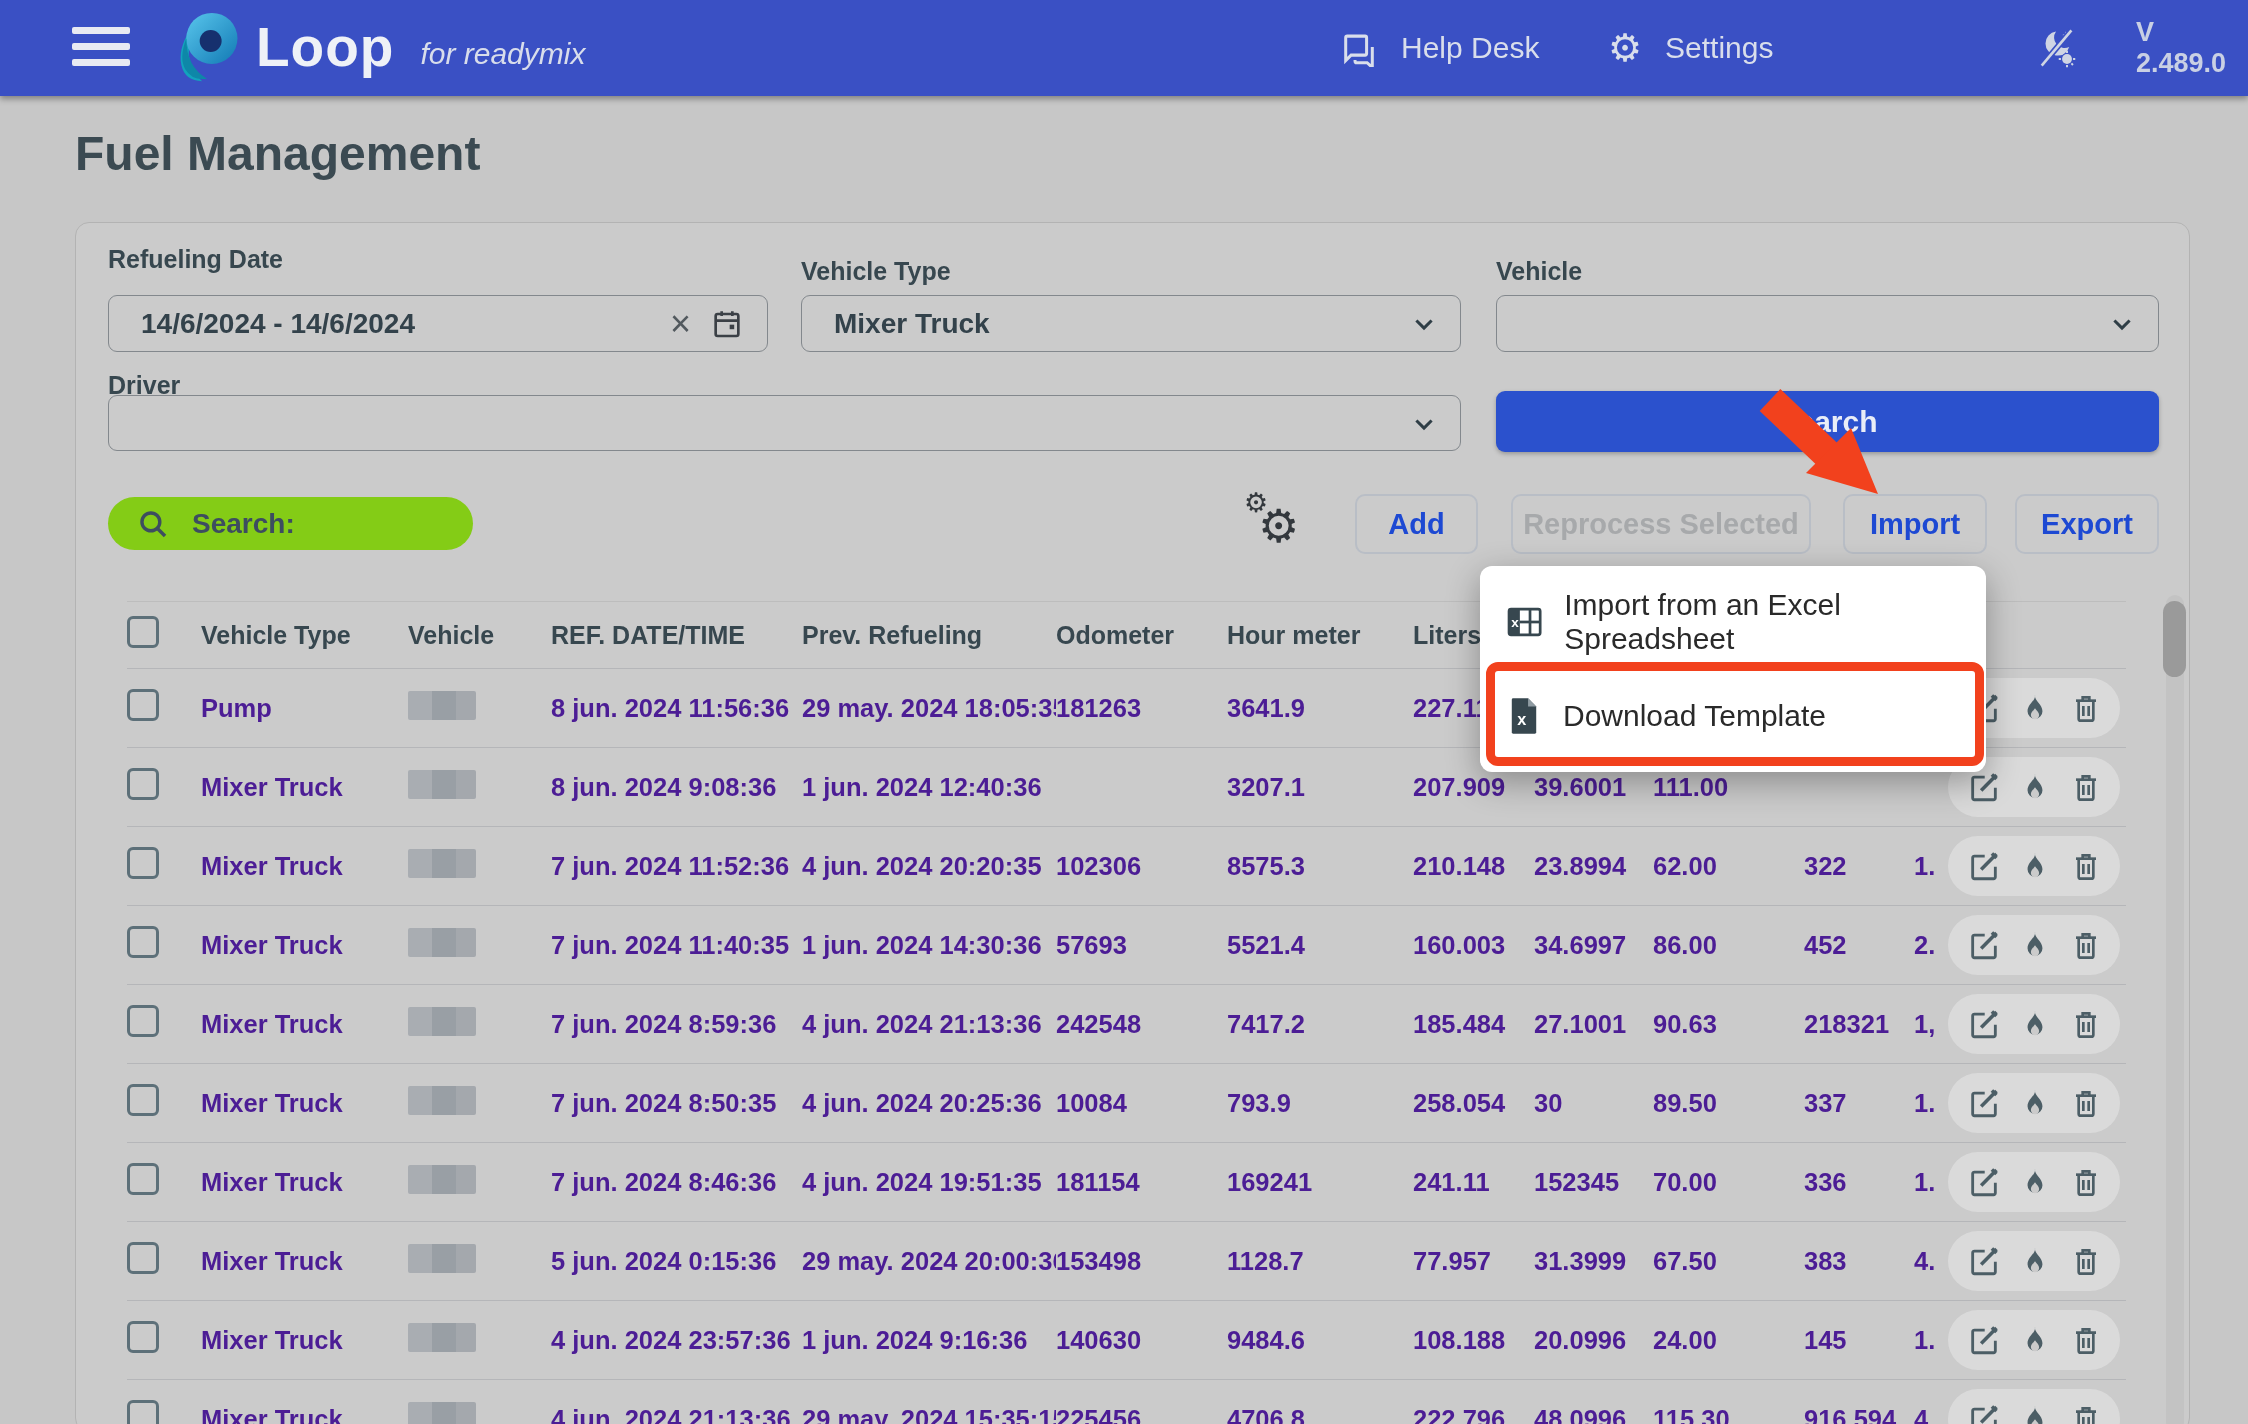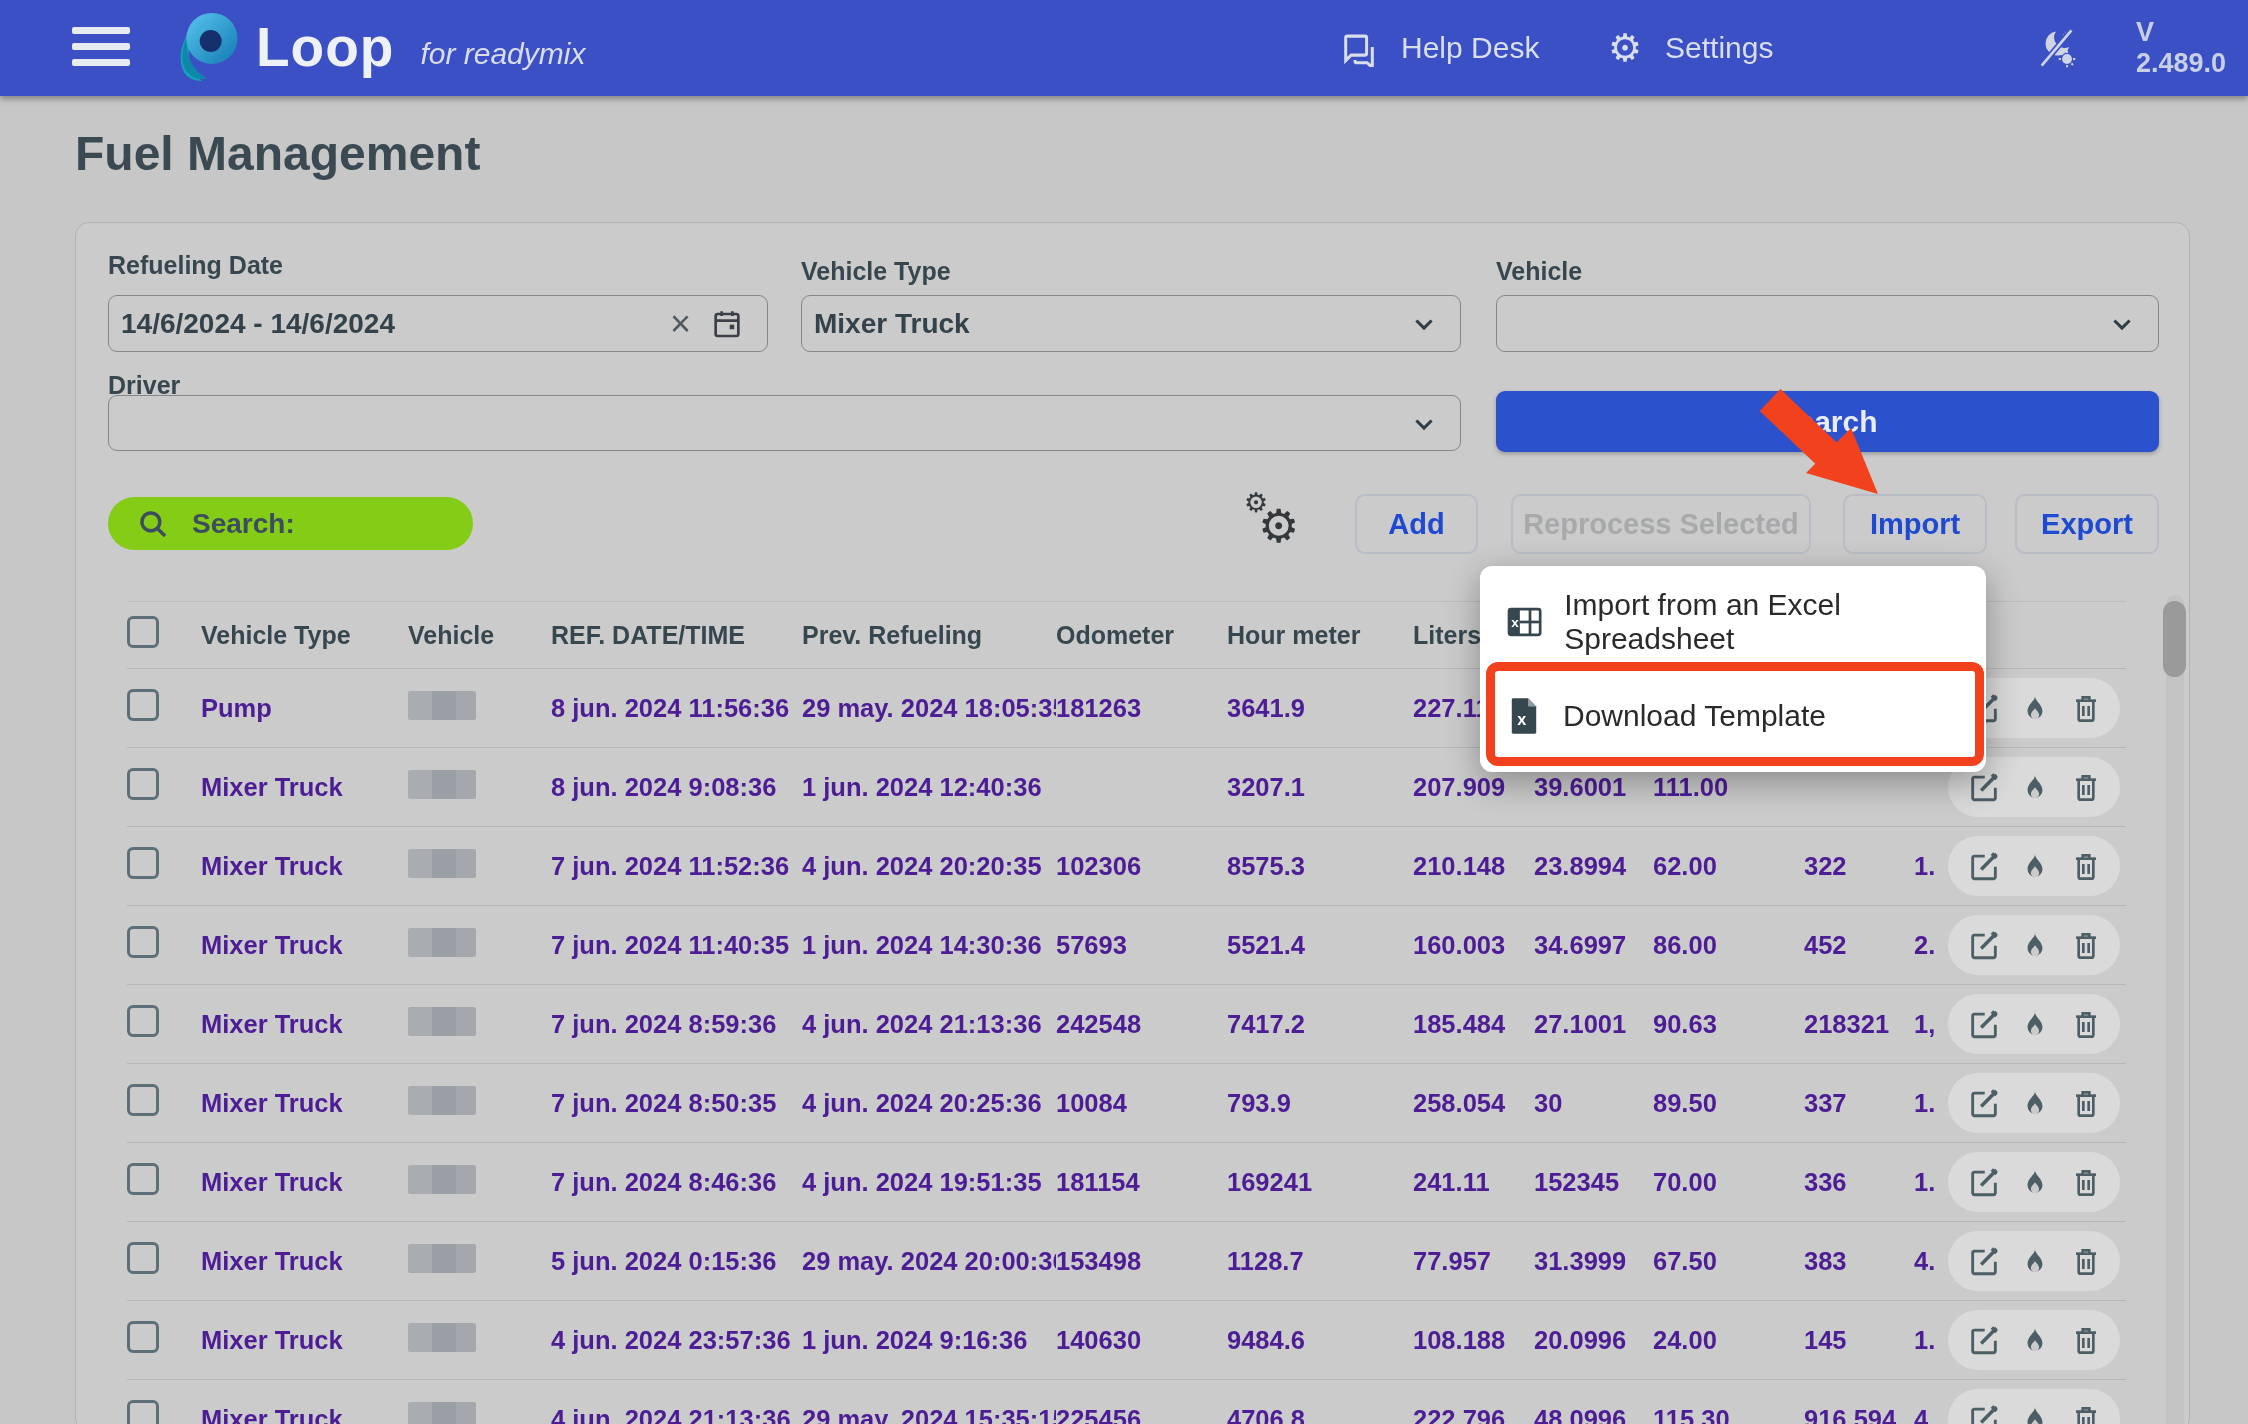--- a/index.html
+++ b/index.html
@@ -19,21 +19,21 @@
   .version{position:absolute;top:0;height:96px;display:flex;align-items:center;left:2136px;
            font-size:27px;font-weight:700;color:#c9d0e4;}
   
   .page-title{position:absolute;left:75px;top:126px;font-size:48px;font-weight:700;color:#3b4a52;}
   
   .card{position:absolute;left:75px;top:222px;width:2115px;height:1210px;background:#cbcbcb;
         border:1px solid #b3b3b3;border-radius:14px;box-sizing:border-box;overflow:hidden;}
   .flabel{position:absolute;font-size:25px;font-weight:700;color:#37474f;}
   .fld{position:absolute;height:57px;border:1.5px solid #83888d;border-radius:9px;background:transparent;
        display:flex;align-items:center;font-size:28px;color:#33424b;font-weight:600;
-       padding:0 12px;box-sizing:border-box;cursor:pointer;}
+       padding:0 32px;box-sizing:border-box;cursor:pointer;}
   .fld .chev{position:absolute;right:22px;top:14px;}
   .clear-x{position:absolute;right:76px;font-size:36px;color:#52595e;font-weight:400;line-height:1;cursor:pointer;}
   .cal{position:absolute;right:24px;top:12px;cursor:pointer;}
   .search-btn{position:absolute;left:1420px;top:168px;width:663px;height:61px;background:#2b51cd;
               border-radius:9px;display:flex;align-items:center;justify-content:center;
               font-size:30px;font-weight:700;color:#e9edf7;cursor:pointer;box-shadow:0 2px 4px rgba(0,0,0,.25);}
   
   .spill{position:absolute;left:32px;top:274px;width:365px;height:53px;background:#84cc16;border-radius:28px;
          display:flex;align-items:center;gap:22px;padding-left:28px;box-sizing:border-box;
          font-size:28px;font-weight:700;color:#3d4d60;cursor:text;}
@@ -133,21 +133,21 @@
       </svg>
     </div>
 
     <div class="version">V 2.489.0</div>
   </div>
 
   <div class="page-title">Fuel Management</div>
 
   <div class="card">
 
-    <div class="flabel" style="left:32px;top:28px">Refueling Date</div>
+    <div class="flabel" style="left:32px;top:22px">Refueling Date</div>
     <div class="fld" style="left:32px;top:72px;width:660px">
       <span>14/6/2024 - 14/6/2024</span>
       <span class="clear-x">×</span>
       <span class="cal">
         <svg width="32" height="32" viewBox="0 0 24 24" fill="none" stroke="#3b4046" stroke-width="2">
           <rect x="3.5" y="4.5" width="17" height="16.5" rx="1.5"></rect>
           <path d="M3.5 9.5h17M8 2.5V6M16 2.5V6"></path>
           <rect x="14" y="12.5" width="3.4" height="3.4" fill="#3b4046" stroke="none"></rect>
         </svg>
       </span>

